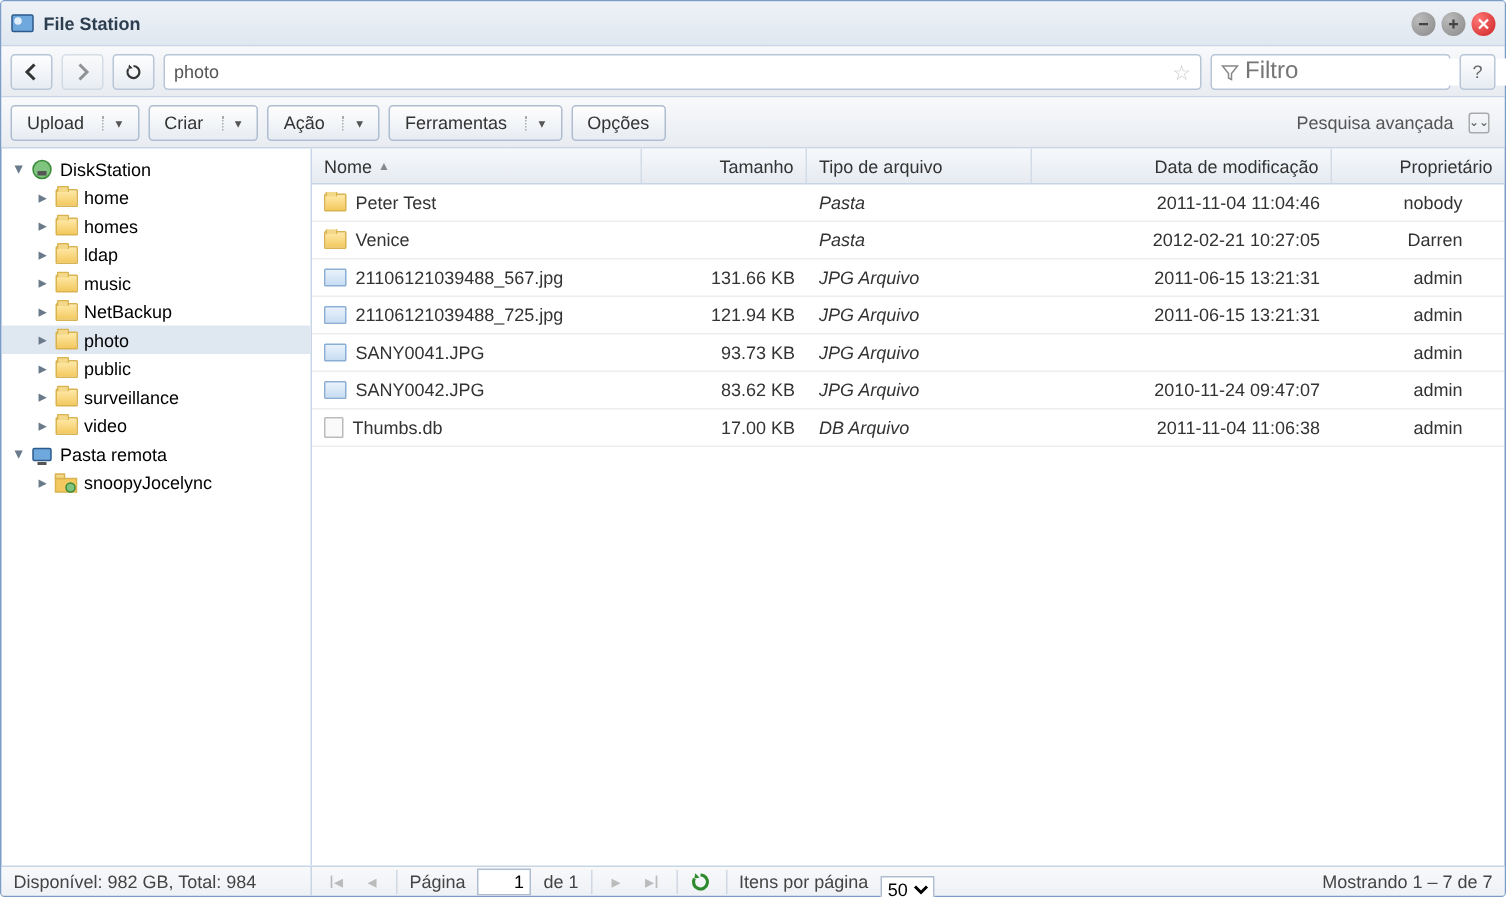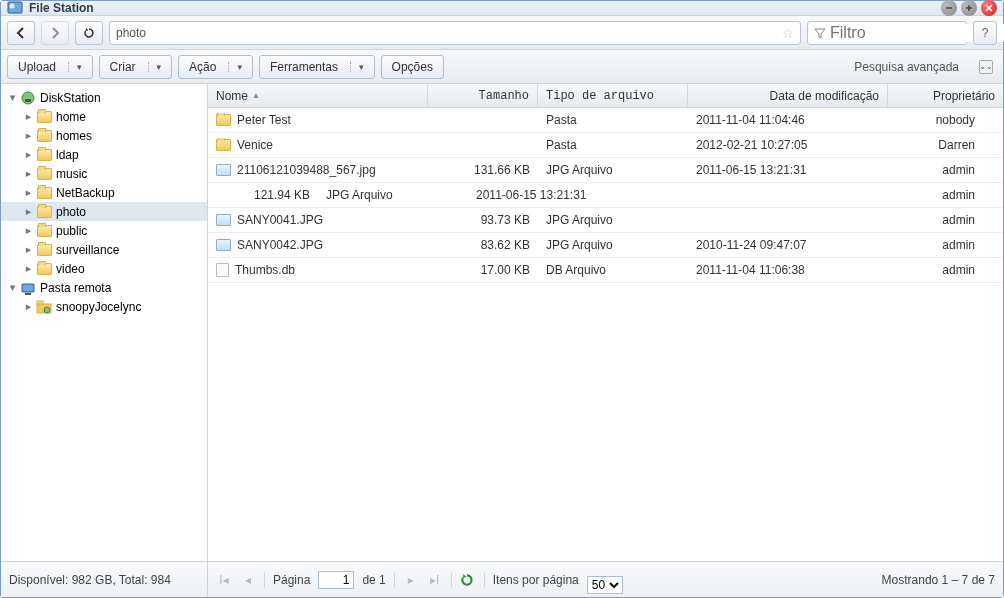--- a/index.html
+++ b/index.html
@@ -1,66 +1,66 @@
 <!DOCTYPE html>
 <html><head>
 <meta charset="utf-8">
 <style>
 * { box-sizing: border-box; margin: 0; padding: 0; font-family: Verdana, Geneva, sans-serif; font-size: 12px; }
 body { width: 1004px; height: 598px; overflow: hidden; background: #fff; }
 
 .window { width: 1004px; height: 598px; border: 1px solid #7a9cc6; border-radius: 3px; display: flex; flex-direction: column; background: #fff; }
 
-.titlebar { height: 15px; background: linear-gradient(#eef2f7,#dfe7f0); display:flex; align-items:center; padding:0 6px; border-bottom:1px solid #c8d5e6;}
+.titlebar { height: 30px; background: linear-gradient(#eef2f7,#dfe7f0); display:flex; align-items:center; padding:0 6px; border-bottom:1px solid #c8d5e6;}
 .titlebar .app-icon { width:16px; height:16px; margin-right:6px; }
 .titlebar .title { flex:1; color:#2c3e50; font-weight:bold; }
 .win-btn { width:16px; height:16px; border-radius:50%; margin-left:4px; display:flex; align-items:center; justify-content:center; }
 .win-btn svg { width:10px; height:10px; }
 
 .navbar { height:34px; background:linear-gradient(#f8f9fb,#e8ecf1); border-bottom:1px solid #c8d5e6; display:flex; align-items:center; padding:0 6px; gap:6px;}
 .nav-btn { width:28px; height:24px; border:1px solid #b8c6d8; border-radius:3px; background:linear-gradient(#fefefe,#e7ecf2); display:flex; align-items:center; justify-content:center; cursor:pointer;}
 .path-box { flex:1; height:24px; border:1px solid #b8c6d8; border-radius:3px; background:#fff; display:flex; align-items:center; padding:0 6px; }
 .path-box input { border:none; outline:none; flex:1; font-size:12px; color:#555;}
 .star { color:#ccc; font-size:14px; }
 .filter-box { width:160px; height:24px; border:1px solid #b8c6d8; border-radius:3px; background:#fff; display:flex; align-items:center; padding:0 6px; gap:4px;}
 .filter-box input { border:none; outline:none; flex:1; font-size:16px; color:#0369a1;}
 .help-btn { width:24px; height:24px; border:1px solid #b8c6d8; border-radius:3px; background:linear-gradient(#fefefe,#e7ecf2); display:flex; align-items:center; justify-content:center; color:#666; cursor:pointer;}
 
 .toolbar { height:34px; background:linear-gradient(#f8f9fb,#e8ecf1); border-bottom:1px solid #c8d5e6; display:flex; align-items:center; padding:0 6px; gap:6px;}
 .tb-btn { height:24px; border:1px solid #b0bdd0; border-radius:3px; background:linear-gradient(#fefefe,#e7ecf2); display:flex; align-items:center; padding:0 10px; cursor:pointer; color:#333;}
 .tb-btn .caret { margin-left:12px; border-left:1px dotted #aaa; padding-left:8px; color:#555; font-size:9px;}
-.adv-search { margin-left:auto; color:#555; display:flex; align-items:center; gap:20px; cursor:pointer; padding-right:4px;text-align:center;}
+.adv-search { margin-left:auto; color:#555; display:flex; align-items:center; gap:10px; cursor:pointer; padding-right:4px;text-align:center;}
 .adv-icon { width:14px; height:14px; border:1px solid #aaa; border-radius:2px; display:flex; align-items:center; justify-content:center; font-size:8px; color:#555;}
 
 .body { flex:1; display:flex; overflow:hidden;}
 .sidebar { width:207px; border-right:1px solid #c8d5e6; padding:4px 0; overflow:auto; position:relative;}
 .tree-item { display:flex; align-items:center; height:19px; padding-left:6px; cursor:pointer;}
 .tree-item.root { font-size:12px;}
 .tree-item .exp { width:11px; text-align:center; color:#6a7a8a; font-size:11px; user-select:none;}
 .tree-item .ficon { width:16px; height:16px; margin:0 4px 0 2px; display:flex; align-items:center; justify-content:center;}
 .tree-item.selected { background:#dfe7f0;}
 .indent1 { padding-left:6px;}
 .indent2 { padding-left:22px;}
 .folder-icon { width:15px; height:12px; background:linear-gradient(#ffe9a8,#f3c95f); border:1px solid #d9b34f; border-radius:1px; position:relative;}
 .folder-icon::before { content:""; position:absolute; top:-3px; left:0; width:6px; height:3px; background:#f3d88a; border:1px solid #d9b34f; border-bottom:none; border-radius:1px 1px 0 0;}
 
 .main { flex:1; display:flex; flex-direction:column; overflow:hidden;}
 .grid-header { height:24px; background:linear-gradient(#f6f8fb,#e6ebf1); border-bottom:1px solid #c8d5e6; display:flex;}
 .gh-cell { border-right:1px solid #d2dbe6; display:flex; align-items:center; padding:0 8px; color:#333; cursor:pointer;}
 .gh-cell.sort::after { content:"▲"; font-size:8px; color:#888; margin-left:4px;}
-.col-name{width:220px;} .col-size{width:110px; justify-content:flex-end;font-family:Liberation Mono, monospace;} .col-type{width:150px;font-family:Liberation Mono, monospace;} .col-date{width:200px; justify-content:flex-end;} .col-owner{flex:1; justify-content:flex-end; border-right:none;}
+.col-name{width:220px;} .col-size{width:110px; justify-content:flex-end;} .col-type{width:150px;} .col-date{width:200px; justify-content:flex-end;} .col-owner{flex:1; justify-content:flex-end; border-right:none;}
 
 .grid-body { flex:1; overflow:auto;}
 .row { height:25px; display:flex; align-items:center; border-bottom:1px solid #ededed;}
 .cell { padding:0 8px; overflow:hidden; text-overflow:ellipsis; white-space:nowrap; color:#333;}
-.c-name{width:220px; display:flex; align-items:center; gap:6px;} .c-size{width:110px; text-align:right; justify-content:flex-end; display:flex;} .c-type{width:150px;} .c-date{width:200px; text-align:left;} .c-owner{flex:1; text-align:right; padding-right:28px;}
+.c-name{width:220px; display:flex; align-items:center; gap:6px;} .c-size{width:110px; text-align:right; justify-content:flex-end; display:flex;} .c-type{width:150px;font-style:italic;} .c-date{width:200px; text-align:right;} .c-owner{flex:1; text-align:right; padding-right:28px;}
 .img-icon { width:15px; height:12px; border:1px solid #8aaed4; background:linear-gradient(#eaf2fb,#c8ddf3); border-radius:1px;}
 .db-icon { width:13px; height:14px; border:1px solid #bbb; background:#fafafa; border-radius:1px;}
 
-.statusbar { height:36px; border-top:1px solid #c8d5e6; background:linear-gradient(#f8f9fb,#eef1f5); display:flex; align-items:center;}
+.statusbar { height:20px; border-top:1px solid #c8d5e6; background:linear-gradient(#f8f9fb,#eef1f5); display:flex; align-items:center;}
 .status-left { width:207px; border-right:1px solid #c8d5e6; height:100%; display:flex; align-items:center; padding:0 8px; color:#444; overflow:hidden; white-space:nowrap;}
 .status-right { flex:1; display:flex; align-items:center; padding:0 8px; gap:8px; color:#444;}
 .pg-btn { width:16px; text-align:center; cursor:pointer; color:#555;}
 .pg-btn.disabled { color:#bbb; cursor:default;}
 .pg-input { width:36px; height:18px; border:1px solid #b0bdd0; text-align:right; padding:0 4px;}
 .pg-sep { width:1px; height:16px; background:#cfd8e3;}
 .refresh { color:#2d8a2d; cursor:pointer;}
 .pp-select { height:18px; border:1px solid #b0bdd0; background:#fff;margin-top:11px;}
 
 svg { display:block; }
@@ -284,20 +284,24 @@
             <div class="cell c-name">
               <span class="img-icon"></span>
               <span>211061210394​88_567.jpg</span>
             </div>
             <div class="cell c-size">131.66 KB</div>
             <div class="cell c-type">JPG Arquivo</div>
             <div class="cell c-date">2011-06-15 13:21:31</div>
             <div class="cell c-owner">admin</div>
           </div>
           <div class="row">
+            <div class="cell c-name">
+              <span class="img-icon"></span>
+              <span>211061210394​88_725.jpg</span>
+            </div>
             <div class="cell c-size">121.94 KB</div>
             <div class="cell c-type">JPG Arquivo</div>
             <div class="cell c-date">2011-06-15 13:21:31</div>
             <div class="cell c-owner">admin</div>
           </div>
           <div class="row">
             <div class="cell c-name">
               <span class="img-icon"></span>
               <span>SANY0041.JPG</span>
             </div>

